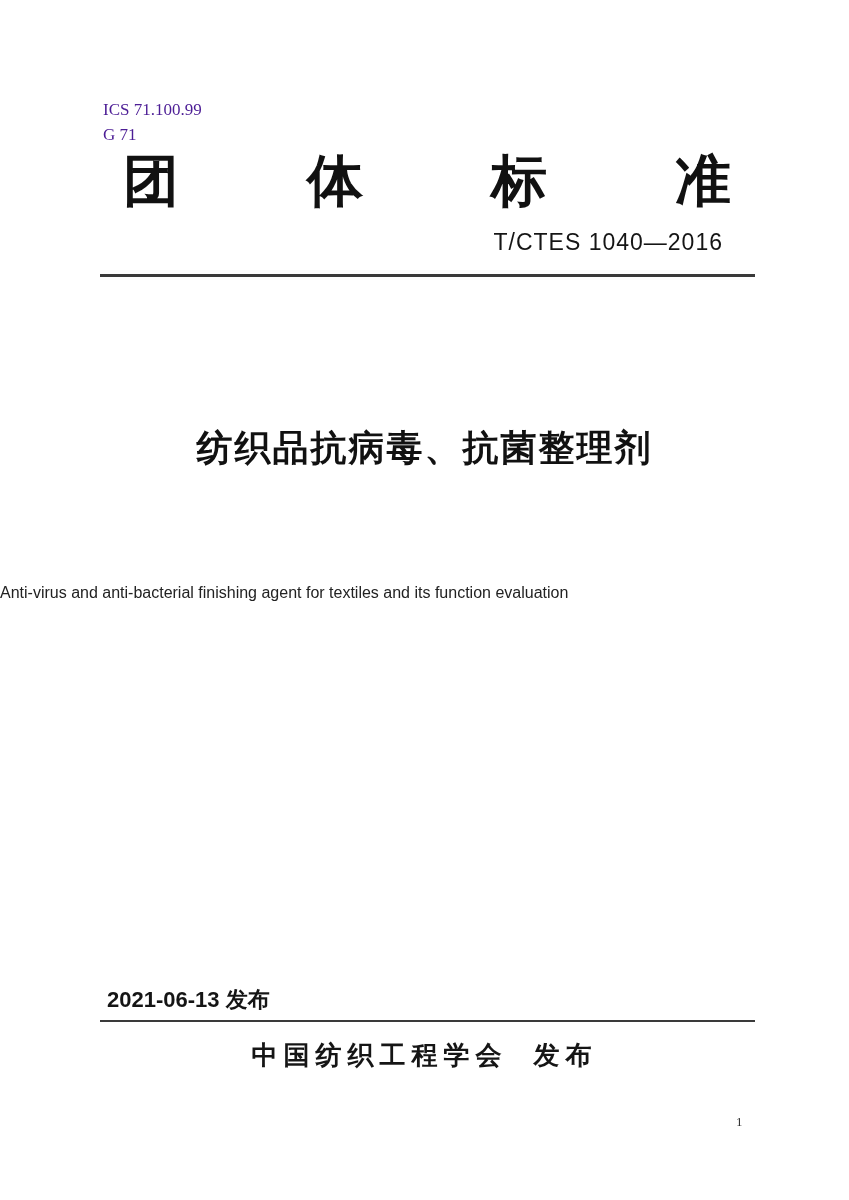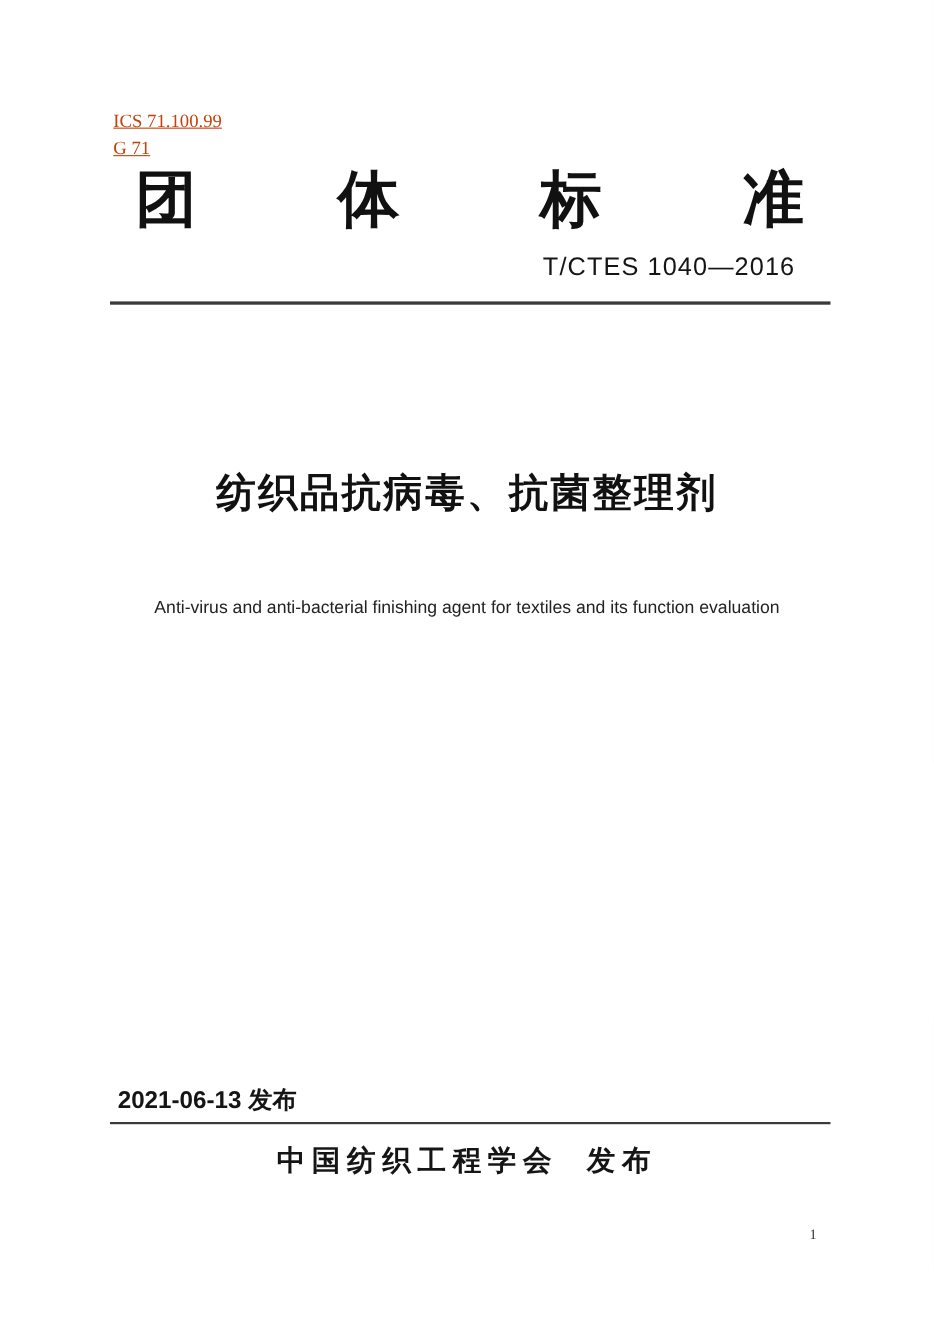--- a/index.html
+++ b/index.html
@@ -15,22 +15,21 @@
   }
 
   
   .ics-block {
     position: absolute;
     left: 103px;
     top: 97px;
     font-family: "Liberation Serif", serif;
     font-size: 17px;
     line-height: 25px;
-    color: #c2410c;
-    text-decoration: underline;
+    color: #4c1d95;
   }
 
   
   .masthead {
     position: absolute;
     left: 123px;
     top: 146px;
     width: 608px;
     display: flex;
     justify-content: space-between;
@@ -72,22 +71,22 @@
     color: #111;
     font-family: Liberation Serif, serif;
   }
   .title-zh-1 { top: 424px; }
   .title-zh-2 { top: 498px; }
 
   .title-en {
     position: absolute;
     left: 0;
     width: 849px;
-    top: 544px;
-    text-align: center;
+    top: 584px;
+    text-align: left;
     font-size: 16px;
     font-weight: normal;
     color: #222;
   }
 
   
   .dates-row {
     position: absolute;
     left: 107px;
     top: 985px;

